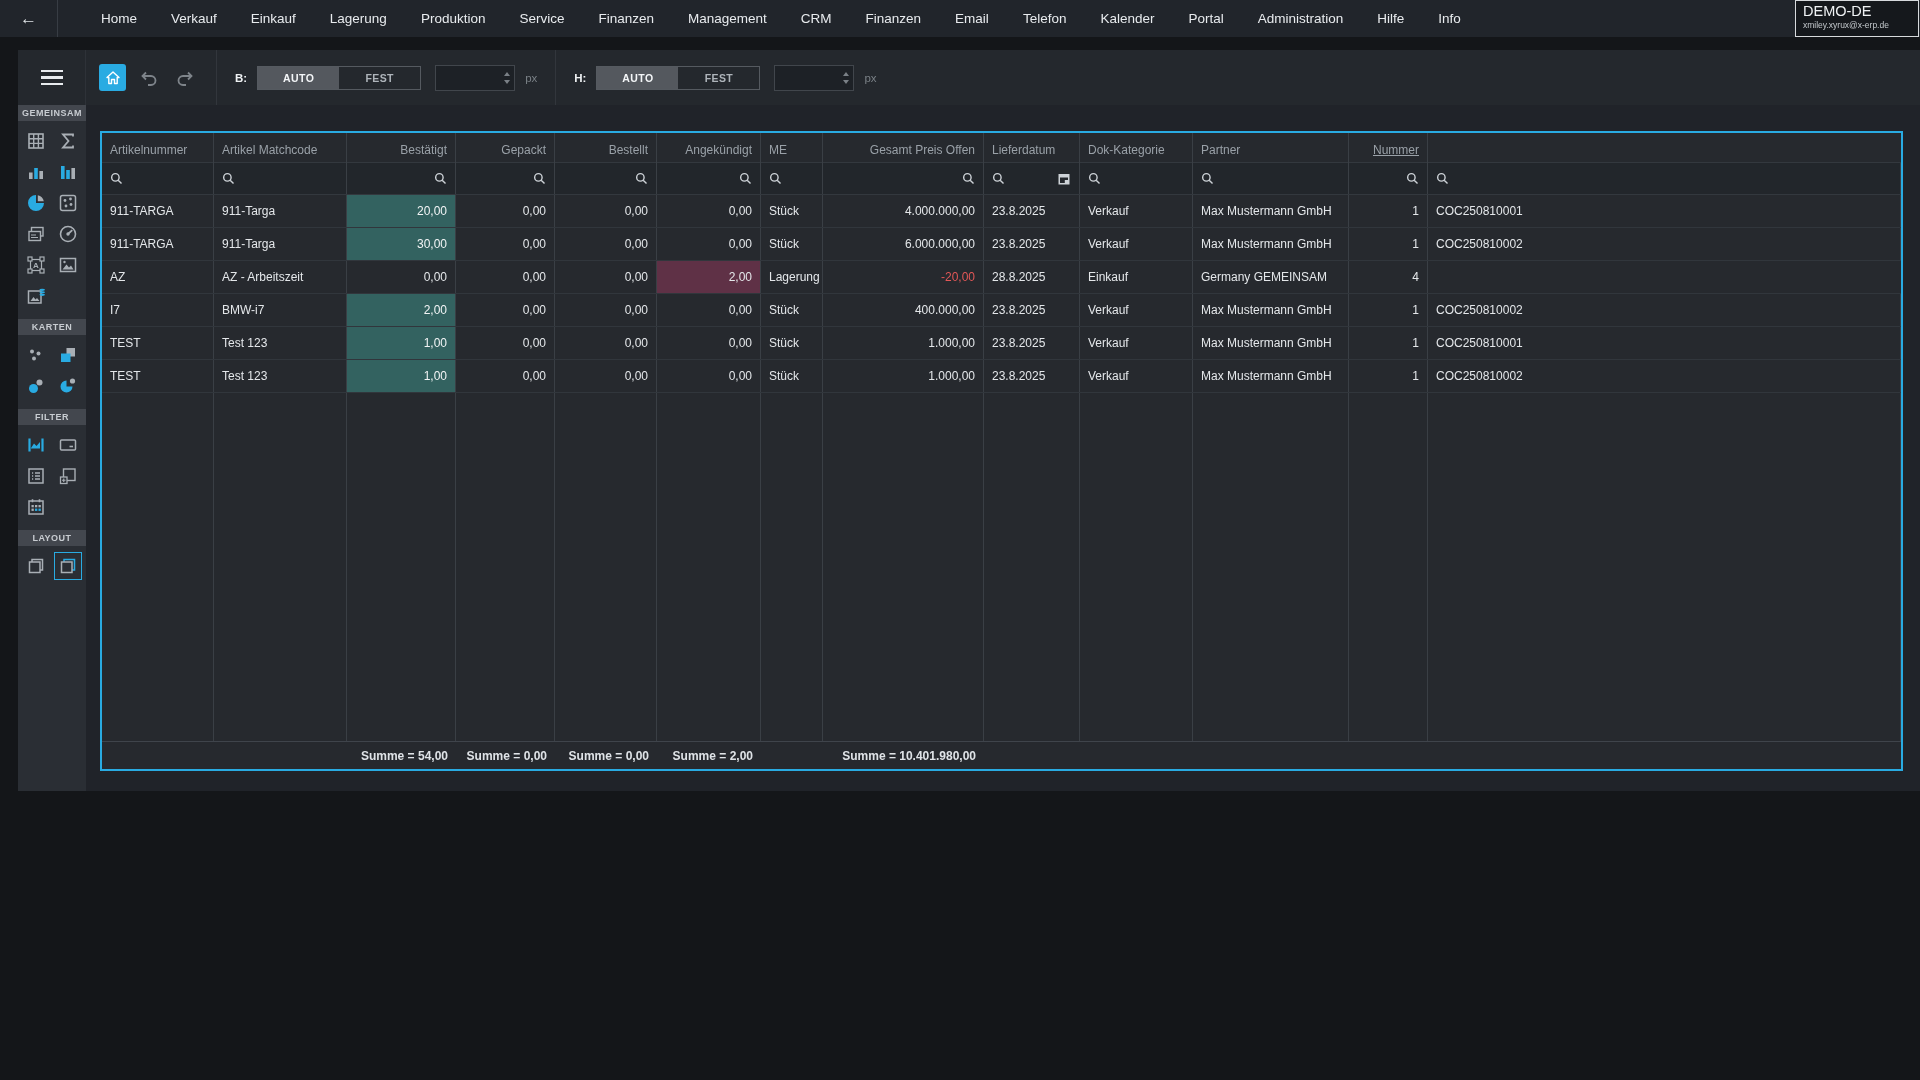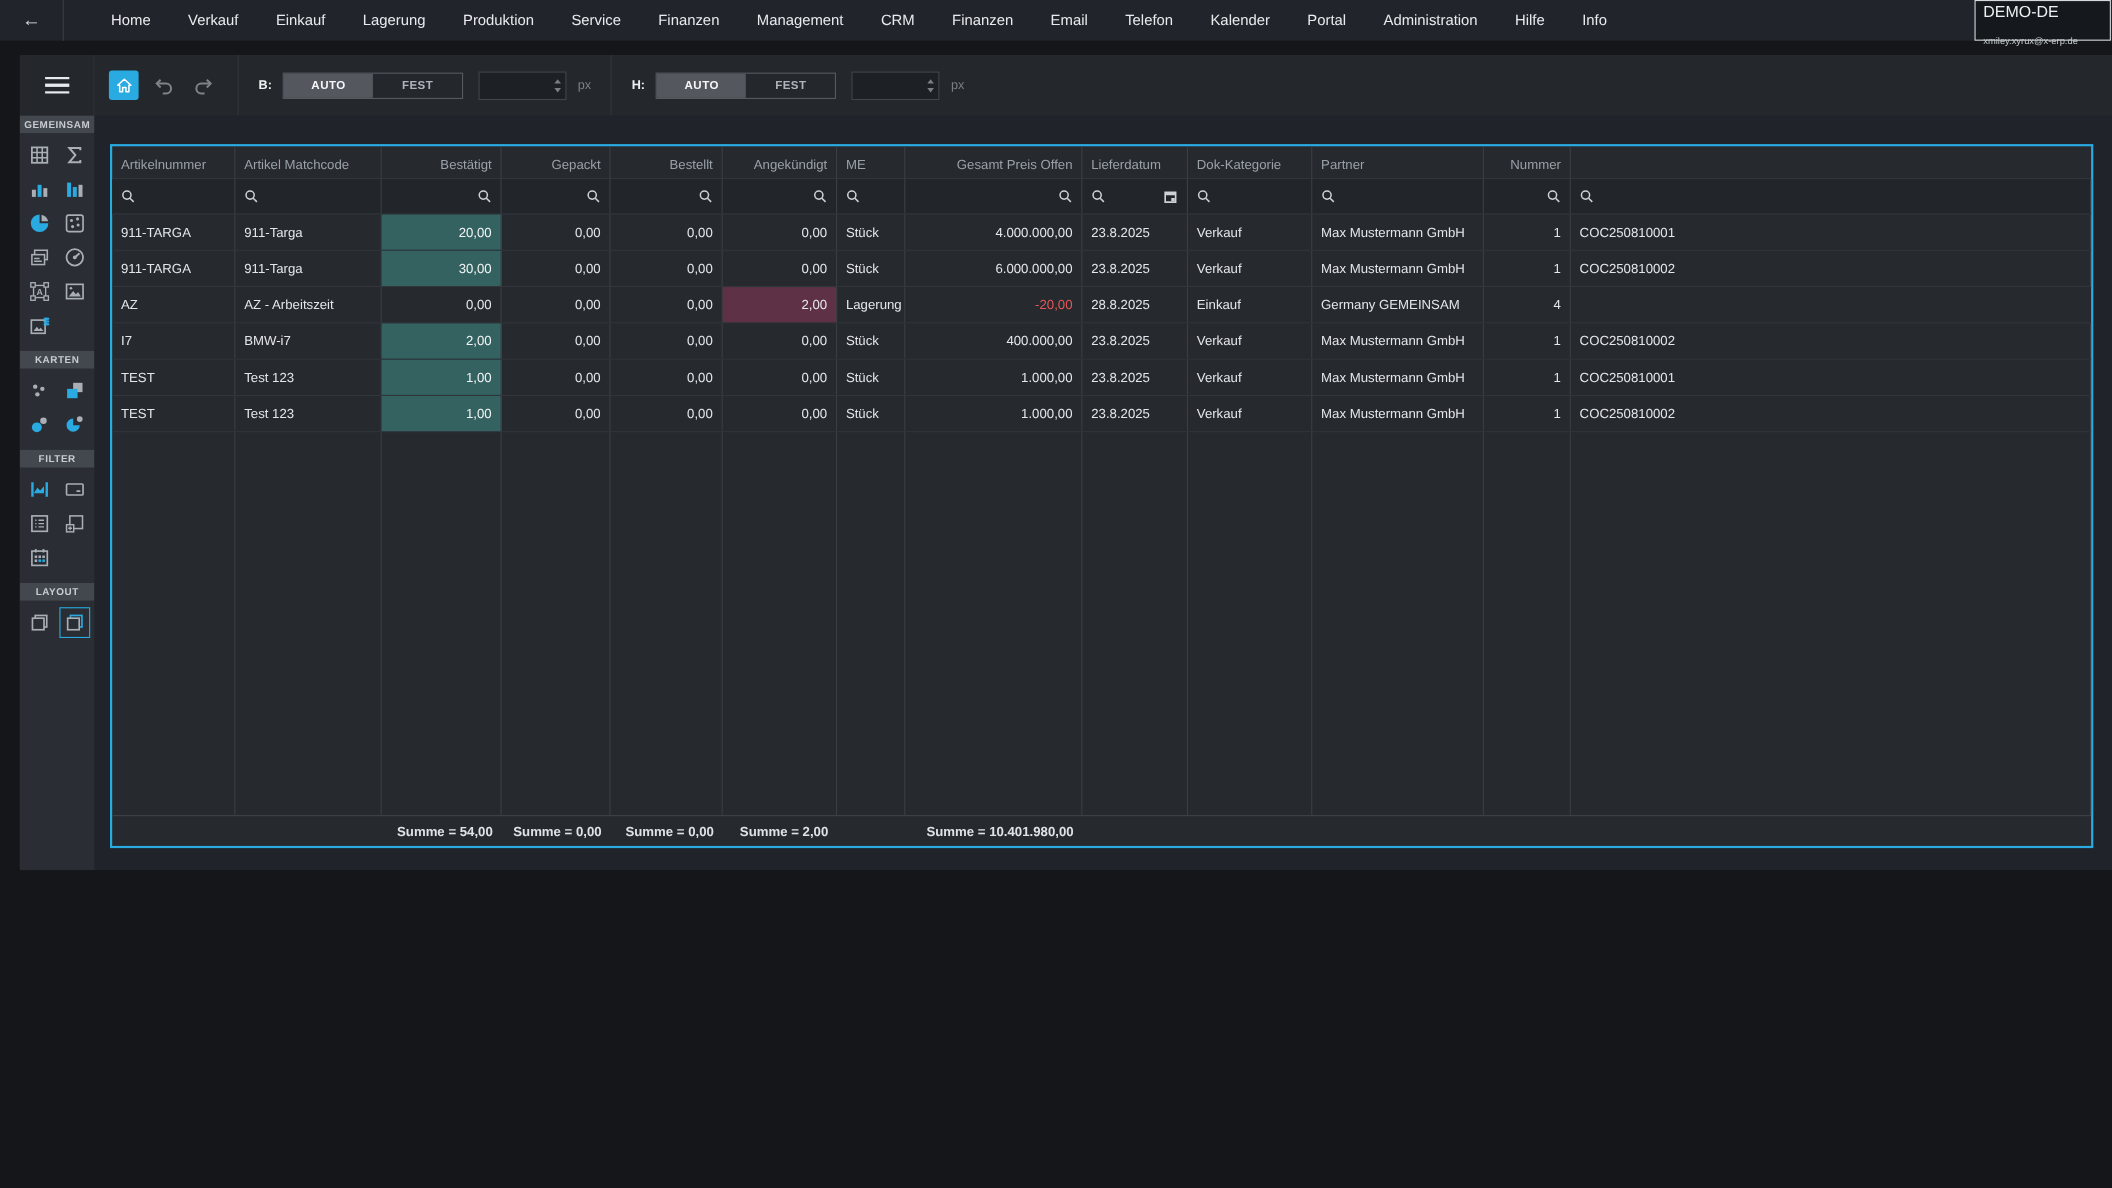--- a/index.html
+++ b/index.html
@@ -6,21 +6,21 @@
   html,body{width:1920px;height:1080px;background:#141619;font-family:"Liberation Sans",sans-serif;overflow:hidden}
   .app{position:relative;width:1920px;height:1080px}
 
   
   .navbar{display:flex;align-items:stretch;height:37px;background:#21252b;position:relative}
   .nav-back{width:58px;display:flex;align-items:center;justify-content:center;border-right:1px solid #383d44;color:#dfe3e6;font-size:17px;cursor:pointer}
   .nav-items{display:flex;align-items:center;padding-left:26px}
   .nav-item{padding:0 17px;color:#e8ebee;font-size:13.5px;line-height:37px;cursor:pointer;white-space:nowrap}
   .tenant-box{position:absolute;right:1px;top:0;width:124px;height:37px;border:1px solid #d7dadd;background:#15181c;padding:2px 7px;z-index:5;cursor:pointer}
   .tenant-name{color:#eef1f3;font-size:14.5px}
-  .tenant-user{color:#c3c8cc;font-size:8.5px;margin-top:13px}
+  .tenant-user{color:#c3c8cc;font-size:8.5px;margin-top:1px}
 
   .gap-strip{height:13px;background:#141619}
 
   
   .main-panel{margin-left:18px;width:1902px;height:741px;background:#24282d;display:flex;flex-direction:column}
 
   
   .toolbar{height:55px;display:flex;align-items:stretch;flex-shrink:0}
   .hamburger-cell{width:68px;display:flex;align-items:center;justify-content:center;border-right:1px solid #2e3238}
   .hamburger{display:flex;flex-direction:column;gap:4px;cursor:pointer}
@@ -346,21 +346,21 @@
               <div class="hc" style="width: 133px;">Artikel Matchcode</div>
               <div class="hc al-right" style="width: 109px;">Bestätigt</div>
               <div class="hc al-right" style="width: 99px;">Gepackt</div>
               <div class="hc al-right" style="width: 102px;">Bestellt</div>
               <div class="hc al-right" style="width: 104px;">Angekündigt</div>
               <div class="hc" style="width: 62px;">ME</div>
               <div class="hc al-right" style="width: 161px;">Gesamt Preis Offen</div>
               <div class="hc" style="width: 96px;">Lieferdatum</div>
               <div class="hc" style="width: 113px;">Dok-Kategorie</div>
               <div class="hc" style="width: 156px;">Partner</div>
-              <div class="hc al-right" style="width: 79px;">Nummer</div>
+              <div class="hc al-right" style="width: 79px; text-decoration: underline;">Nummer</div>
             </div>
             <div class="t-row filter-row">
               <div class="fc" style="width: 112px;">
                 <svg width="13" height="13" viewBox="0 0 14 14">
                   <circle cx="5.8" cy="5.8" r="4" fill="none" stroke="#cdd2d7" stroke-width="1.5"></circle>
                   <path d="M8.8 8.8l3.6 3.6" stroke="#cdd2d7" stroke-width="1.5"></path>
                 </svg>
               </div>
               <div class="fc" style="width: 133px;">
                 <svg width="13" height="13" viewBox="0 0 14 14">

